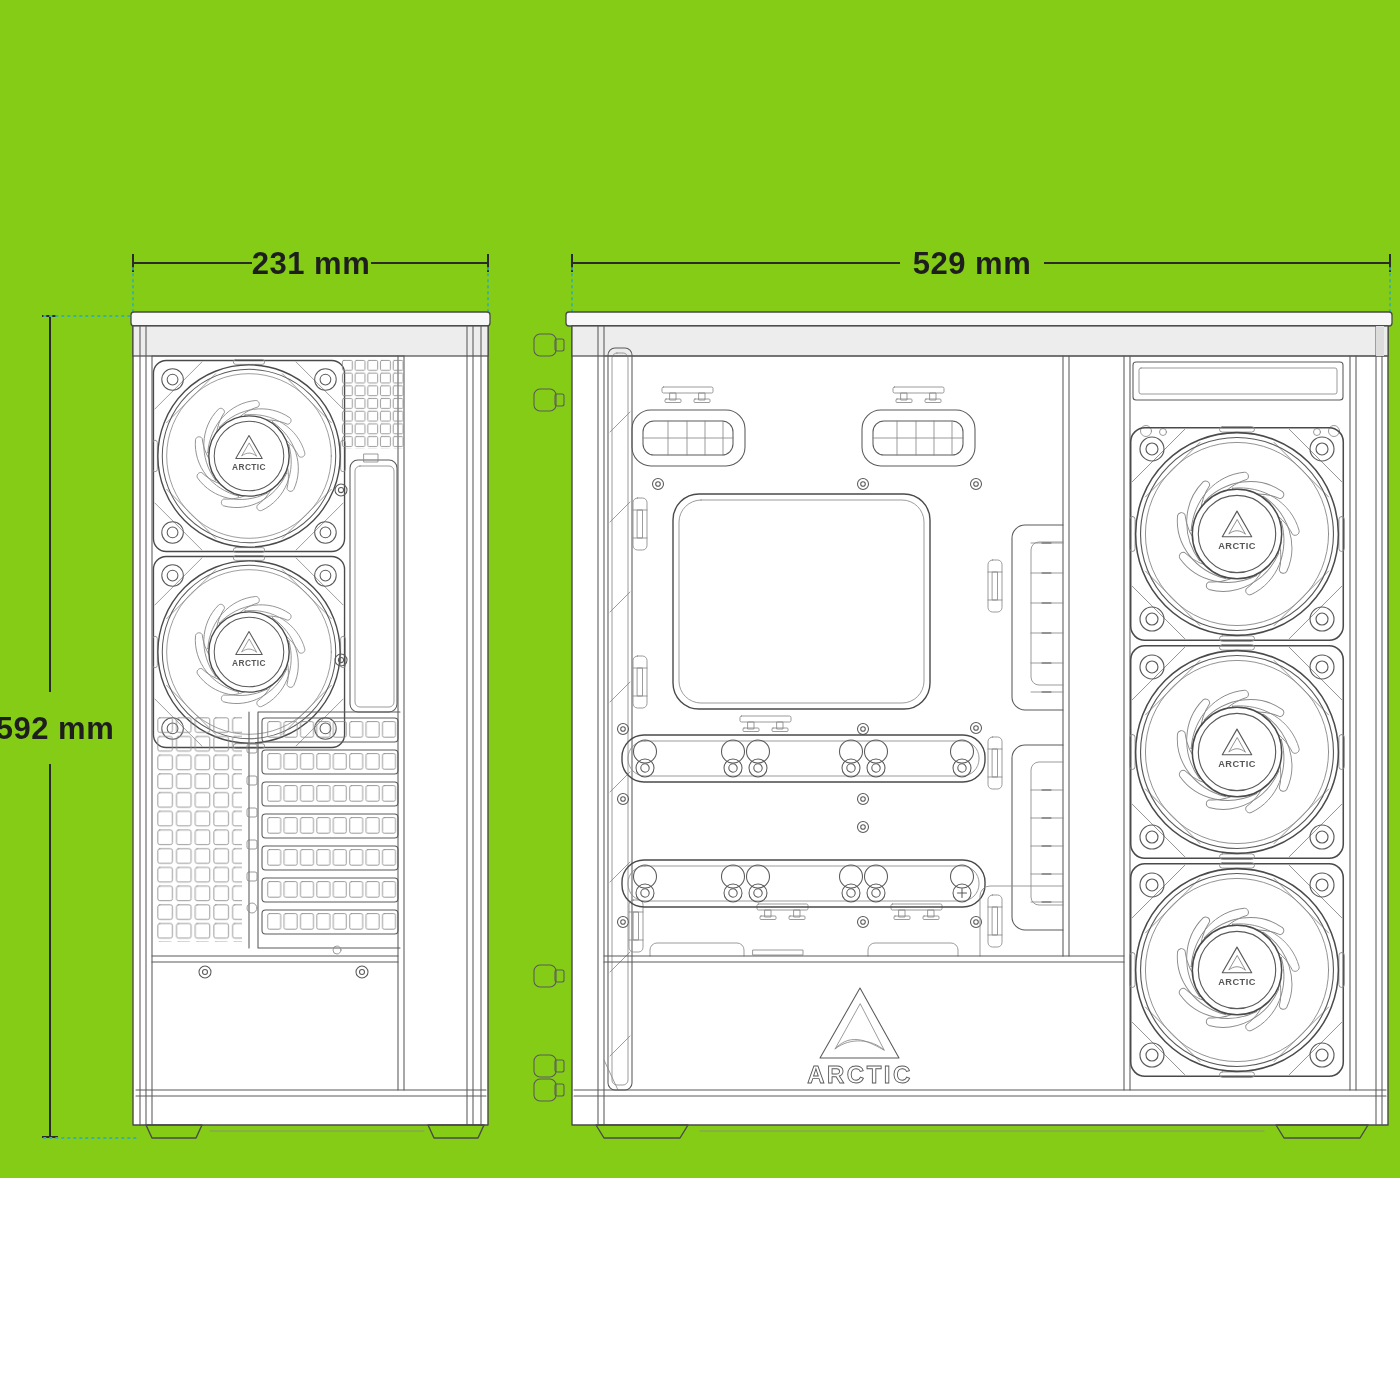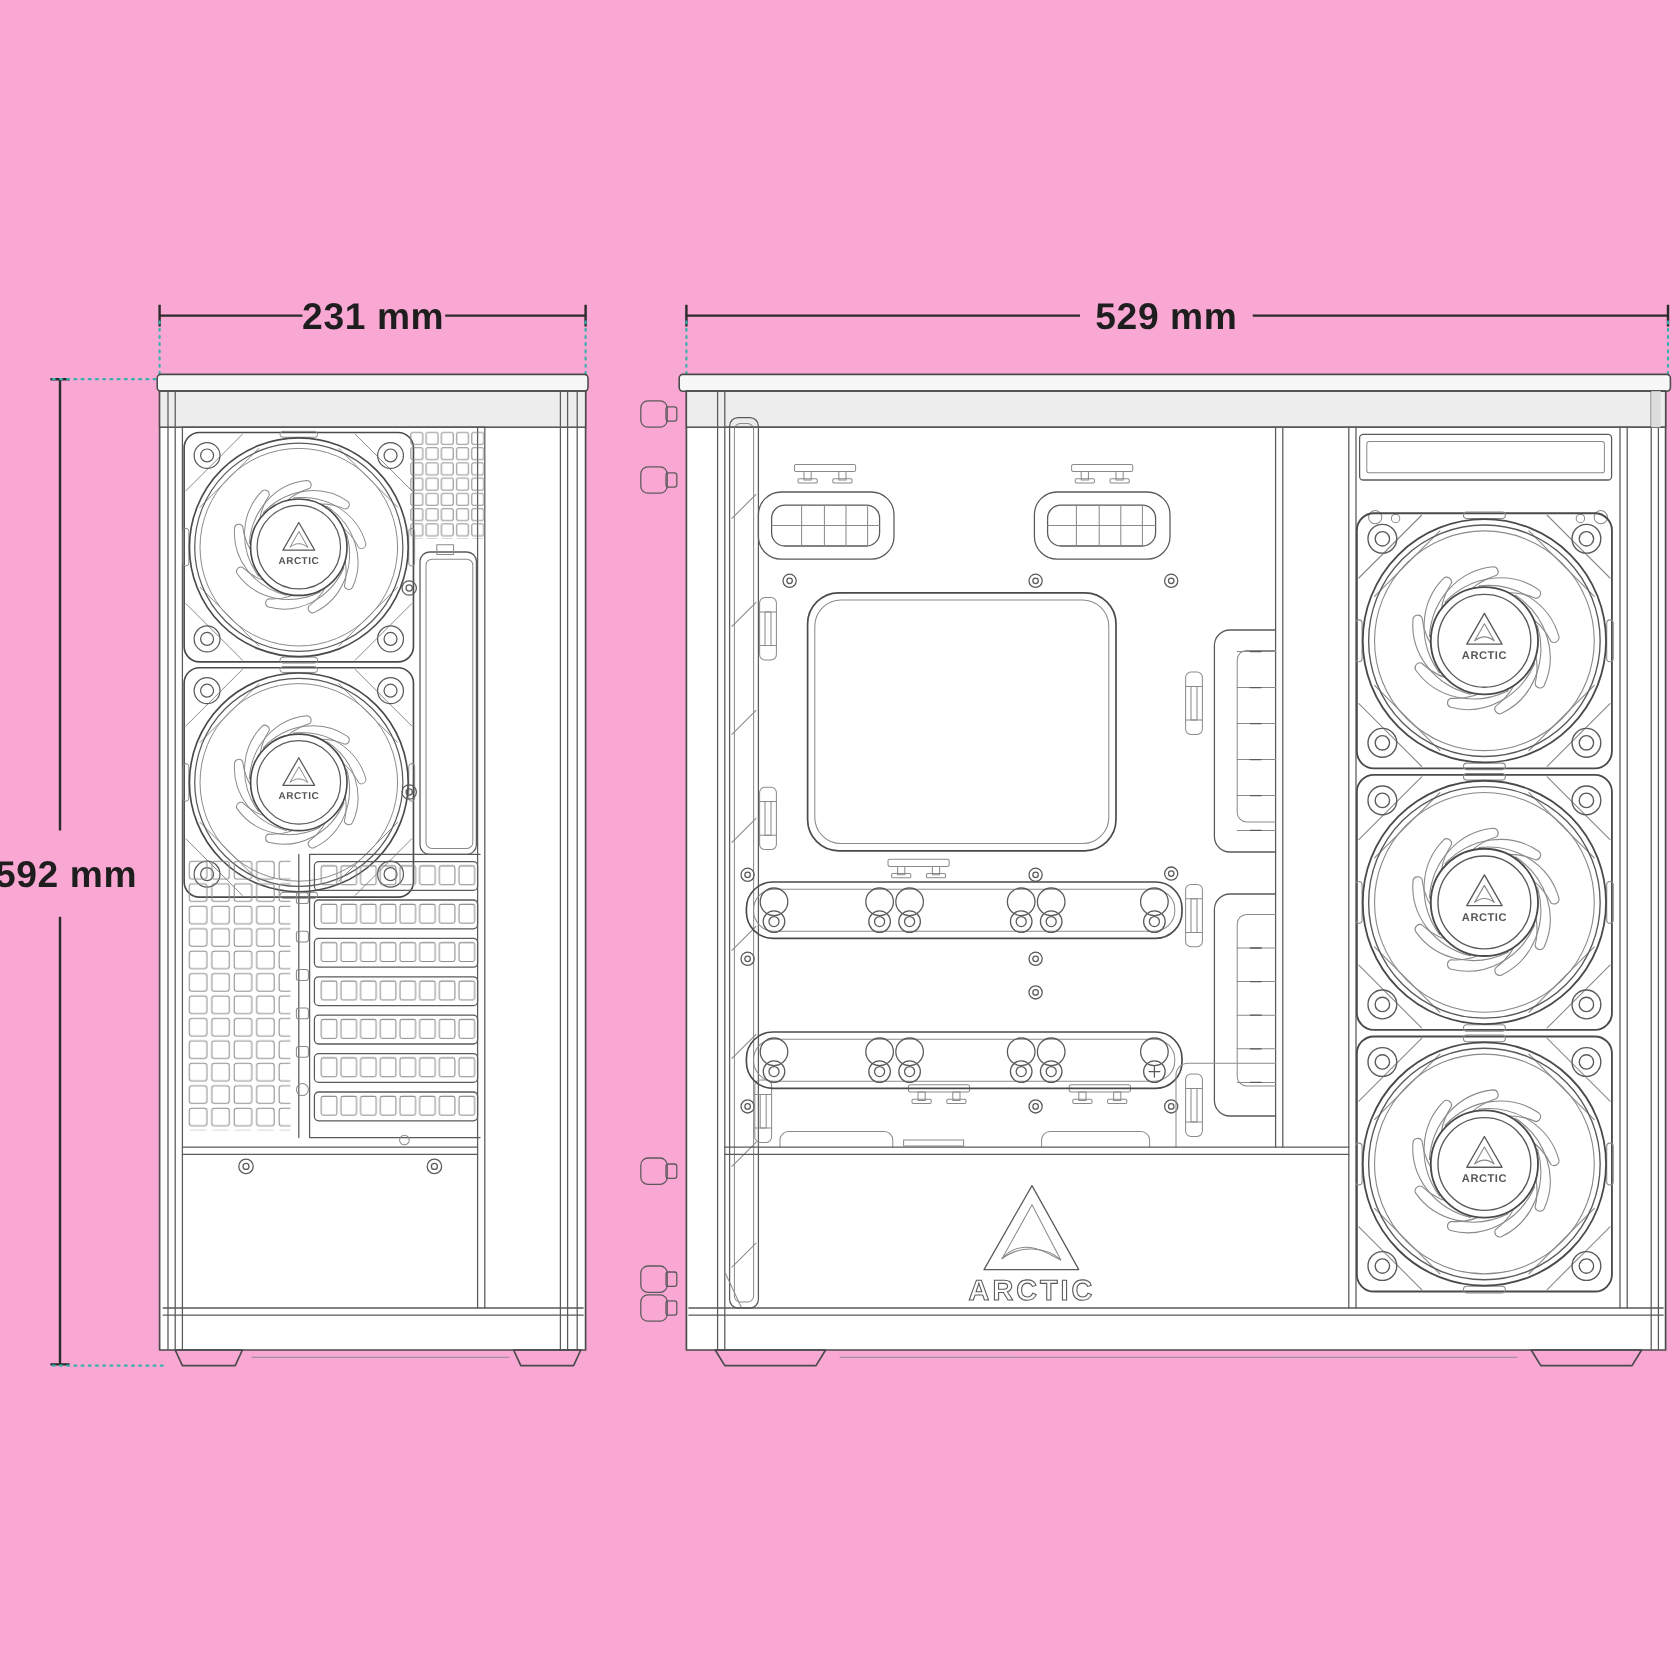--- a/index.html
+++ b/index.html
@@ -1,16 +1,16 @@
 <!DOCTYPE html>
 <html><head>
 <meta charset="utf-8">
 <style>
   html,body{margin:0;padding:0;background:#ffffff;}
-  .stage{width:1400px;height:1400px;position:relative;background:#f9a8d4;font-family:"Liberation Sans",sans-serif;}
+  .stage{width:1400px;height:1178px;position:relative;background:#84cc16;font-family:"Liberation Sans",sans-serif;}
   
   .ln   {fill:none;stroke:#4a4a4a;stroke-width:1.4;stroke-linejoin:round;stroke-linecap:round;}
   .ln2  {fill:none;stroke:#5a5a5a;stroke-width:1.05;stroke-linejoin:round;stroke-linecap:round;}
   .thin {fill:none;stroke:#8a8a8a;stroke-width:0.85;stroke-linejoin:round;stroke-linecap:round;}
   .band {fill:#ededed;stroke:#4a4a4a;stroke-width:1.2;}
   .lip  {fill:#f7f7f7;stroke:#4a4a4a;stroke-width:1.3;}
   .dim  {fill:none;stroke:#2b2b2b;stroke-width:2;stroke-linecap:butt;}
   .ext  {fill:none;stroke:#35b0ad;stroke-width:1.8;stroke-dasharray:1.6 4.4;stroke-linecap:round;}
   .dimtxt{font-size:31px;font-weight:600;fill:#1e1e1e;letter-spacing:.5px;}
   .logotxt{font-size:24px;font-weight:700;letter-spacing:2.5px;fill:none;stroke:#5a5a5a;stroke-width:.9;}

